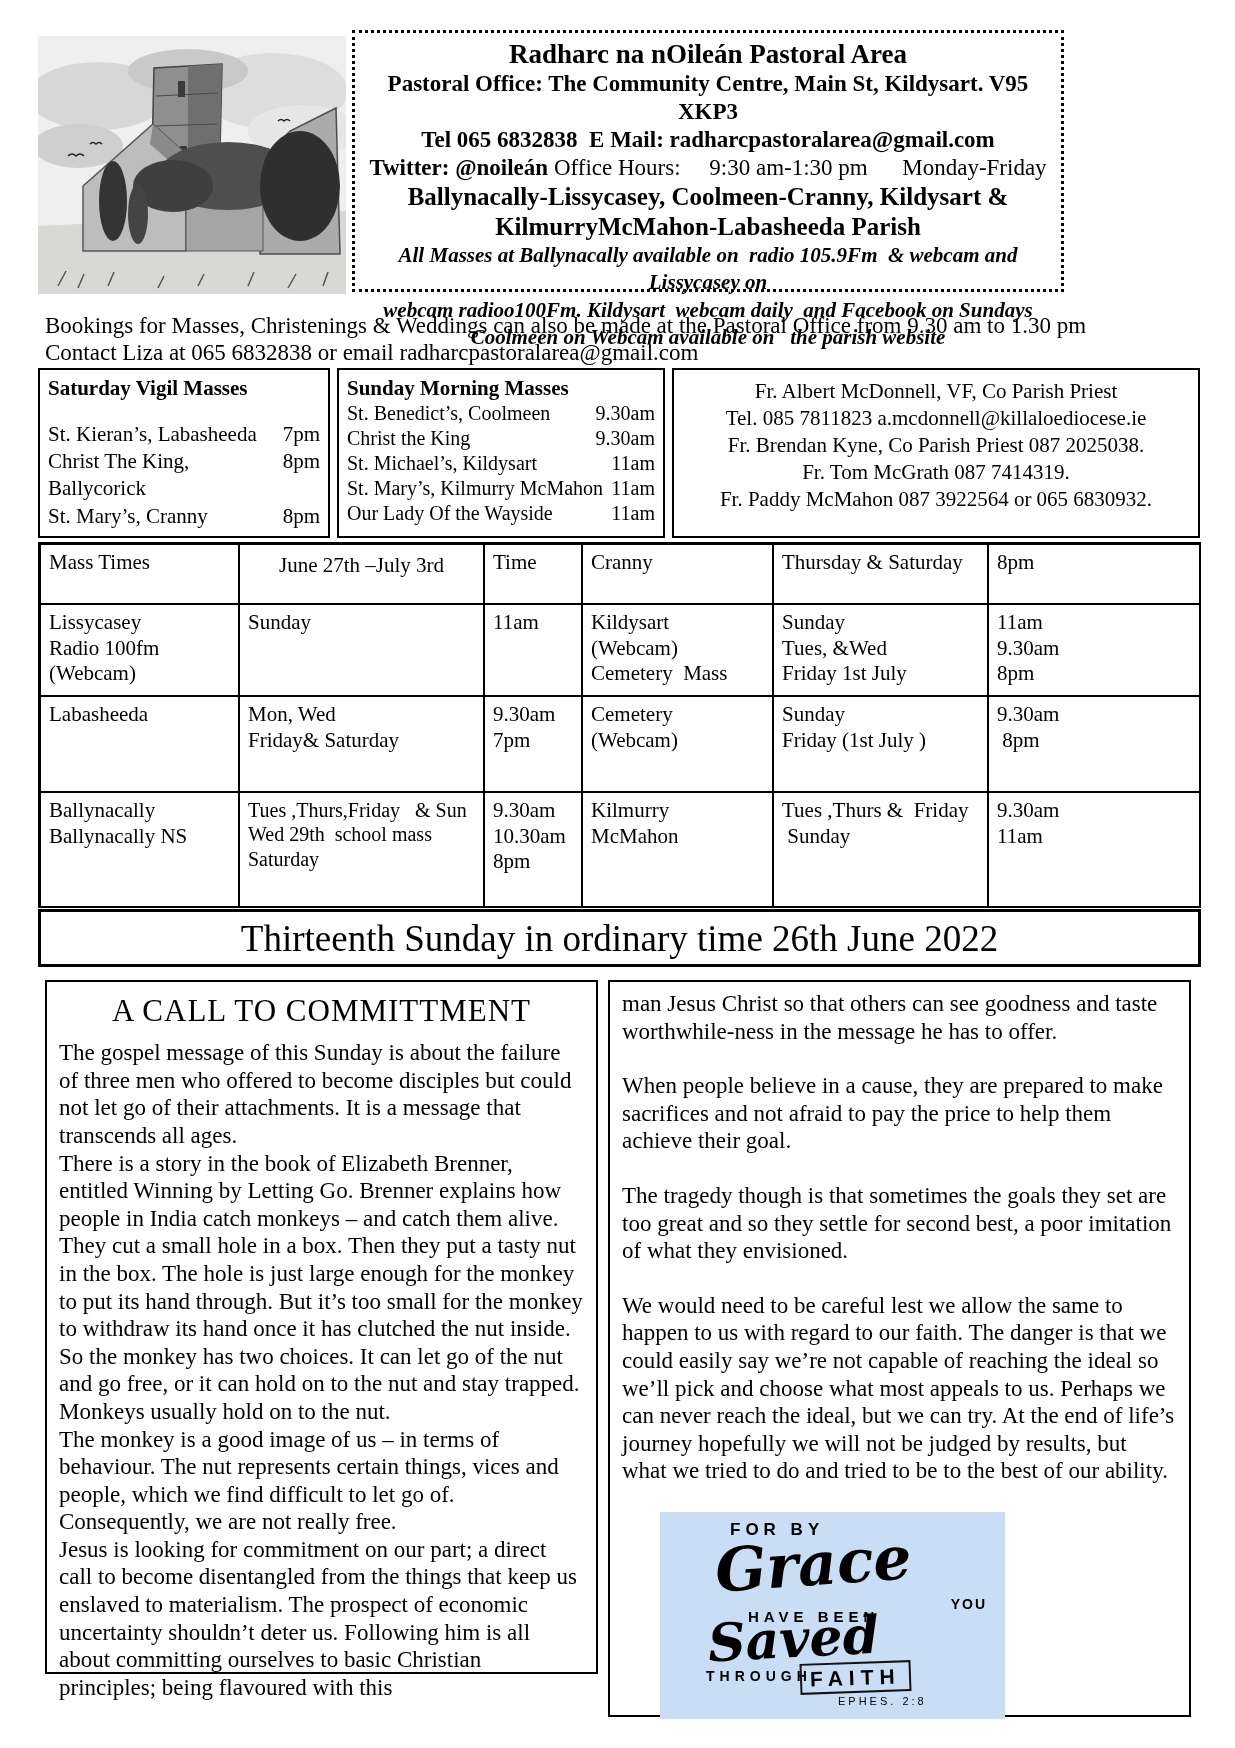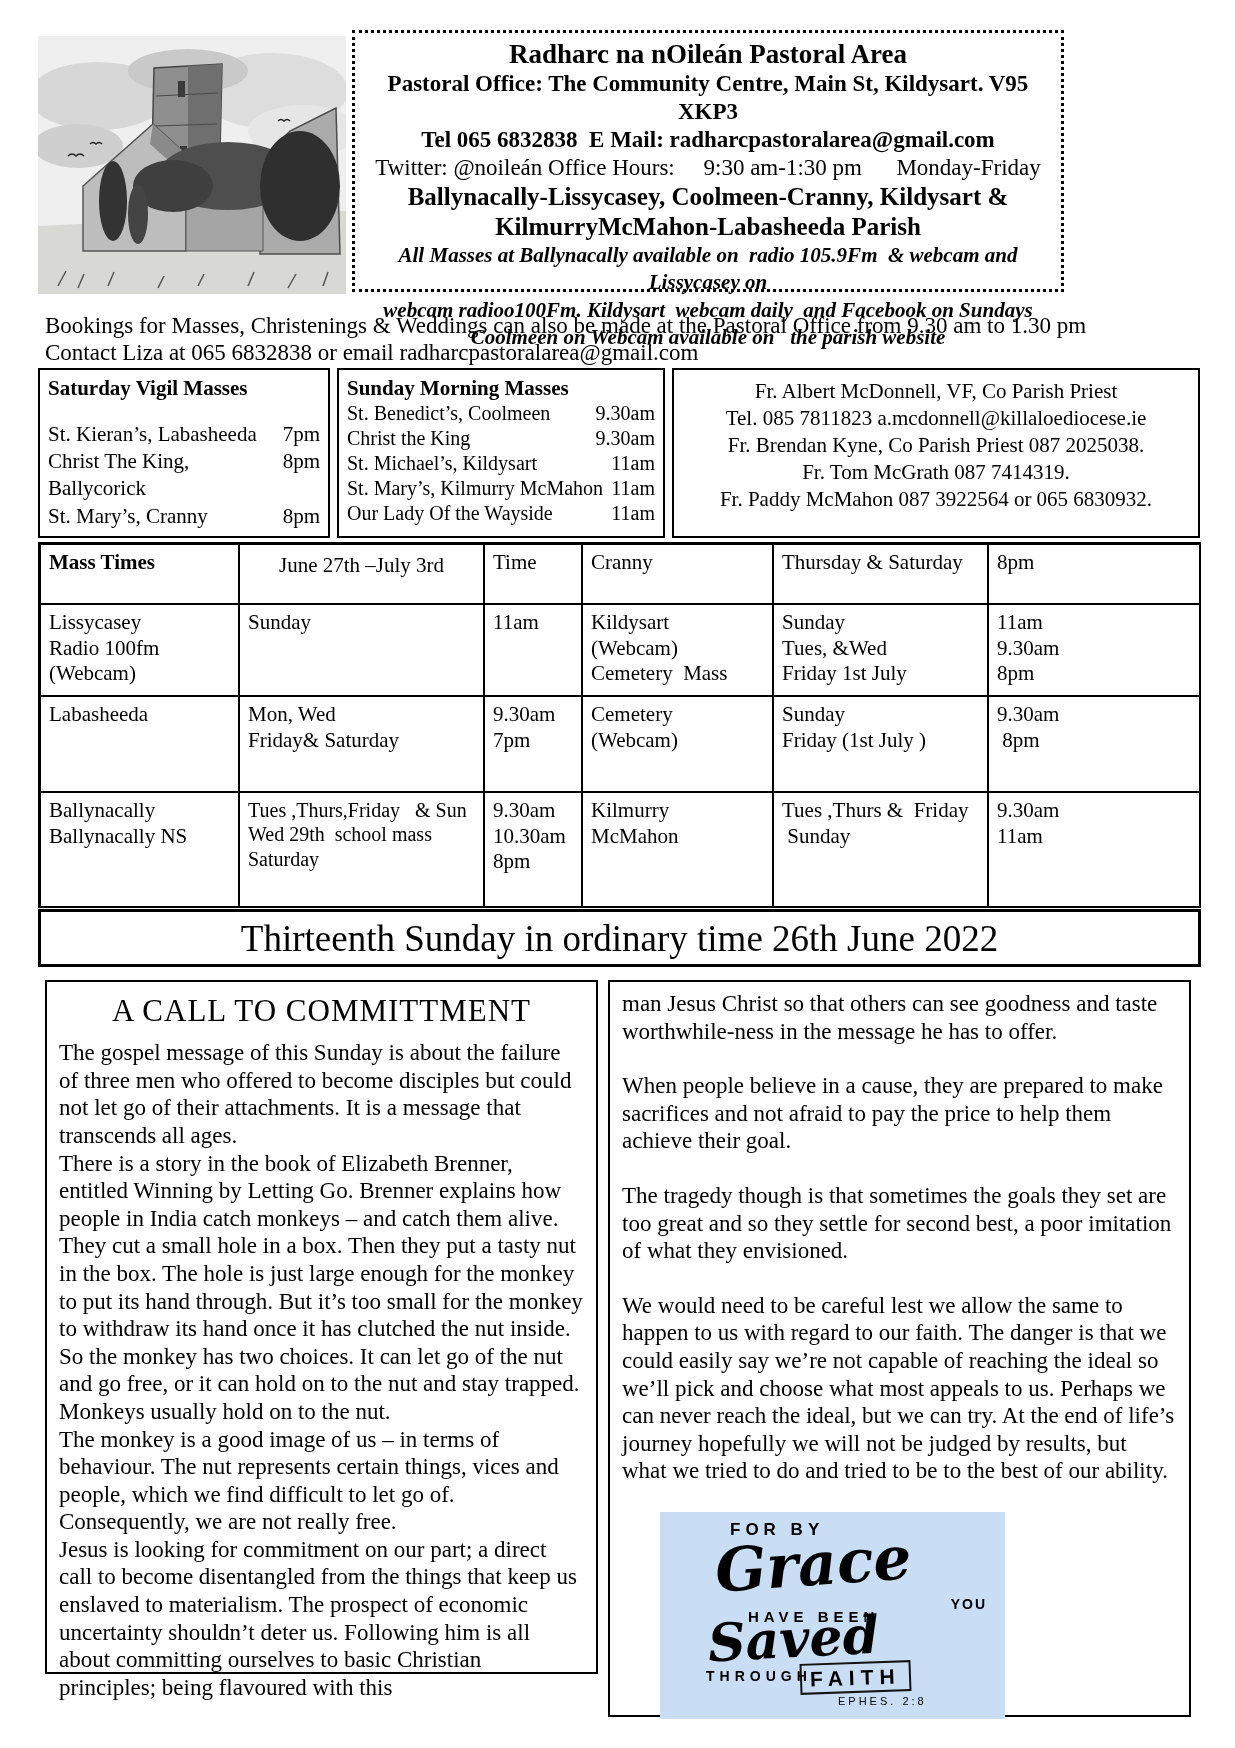--- a/index.html
+++ b/index.html
@@ -15,21 +15,21 @@
   .illu {
     position:absolute; left:38px; top:36px; width:308px; height:258px;
   }
   .pastoral-box {
     position:absolute; left:352px; top:30px; width:712px; height:262px;
     border:3px dotted #000; padding:6px 10px 4px; text-align:center;
   }
   .pb-title { font-size:27px; font-weight:bold; }
   .pb-line  { font-size:23px; font-weight:bold; line-height:1.22; }
   .pb-mixed { font-size:23px; line-height:1.22; }
-  .pb-mixed b { font-weight:normal; }
+  .pb-mixed b { font-weight:bold; }
   .pb-parish { font-size:25px; font-weight:bold; line-height:1.2; }
   .pb-italic { font-size:21px; font-weight:bold; font-style:italic; line-height:1.3; }
 
   .bookings { position:absolute; left:45px; top:312px; width:1170px;
     font-size:23px; line-height:1.18; }
 
   
   .infobox { position:absolute; top:368px; height:170px; border:2px solid #000;
     padding:6px 8px; font-size:21px; }
   #vigil-box   { left:38px;  width:292px; display:flex; flex-direction:column; }
@@ -44,21 +44,21 @@
   .mass-table {
     position:absolute; left:38px; top:542px; width:1163px;
     display:grid;
     grid-template-columns:199px 245px 98px 191px 215px 1fr;
     grid-template-rows:60px 92px 96px 115px;
     border-top:3px solid #000; border-left:3px solid #000;
     font-size:21px;
   }
   .mt-cell { border-right:2px solid #000; border-bottom:2px solid #000;
     padding:5px 8px; line-height:1.22; }
-  .mt-cell.r0c0 { font-weight:bold; }
+  .mt-cell.r0c0 { font-weight:normal; }
   .mt-cell.r0c1 { text-align:center; padding-top:8px; }
   .mt-cell.r3c1 { font-size:20px; }
 
   
   .banner {
     position:absolute; left:38px; top:909px; width:1163px; height:58px;
     border:3px solid #000; display:flex; align-items:center; justify-content:center;
     font-size:37px; font-weight:normal;
   }
 

